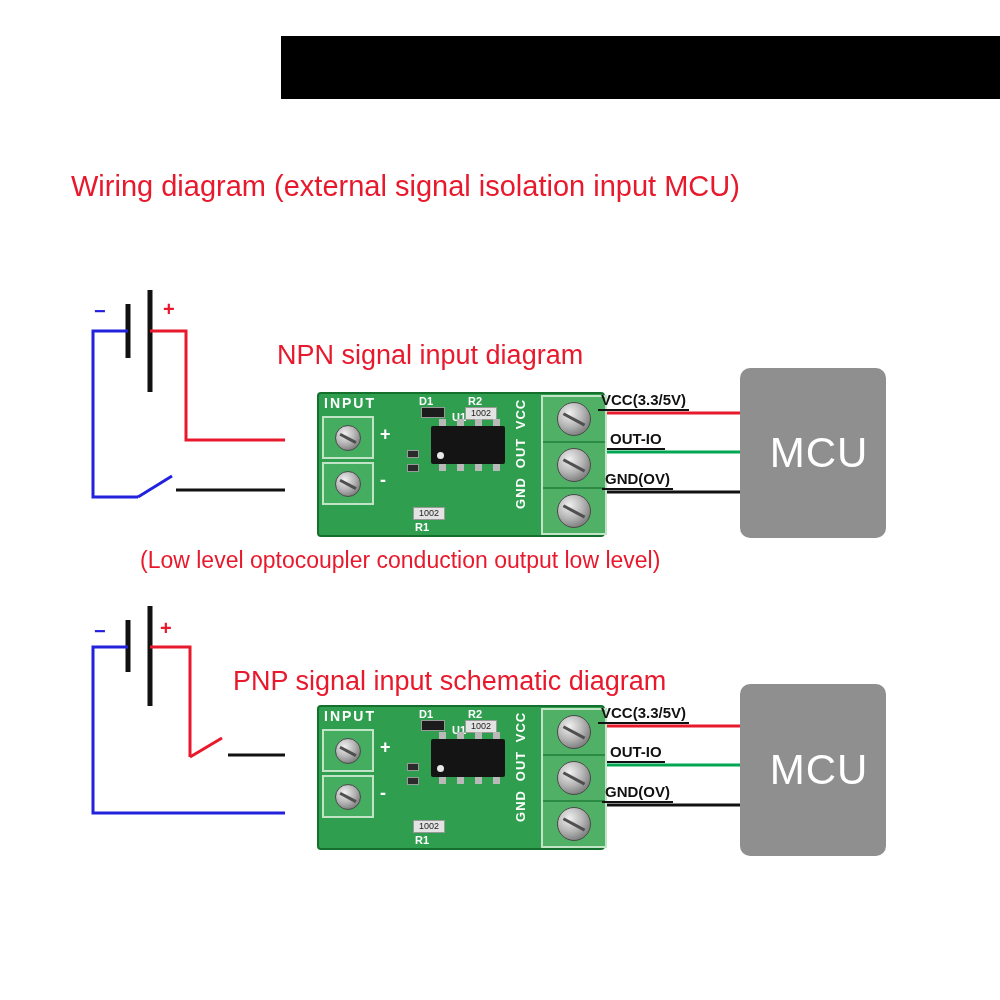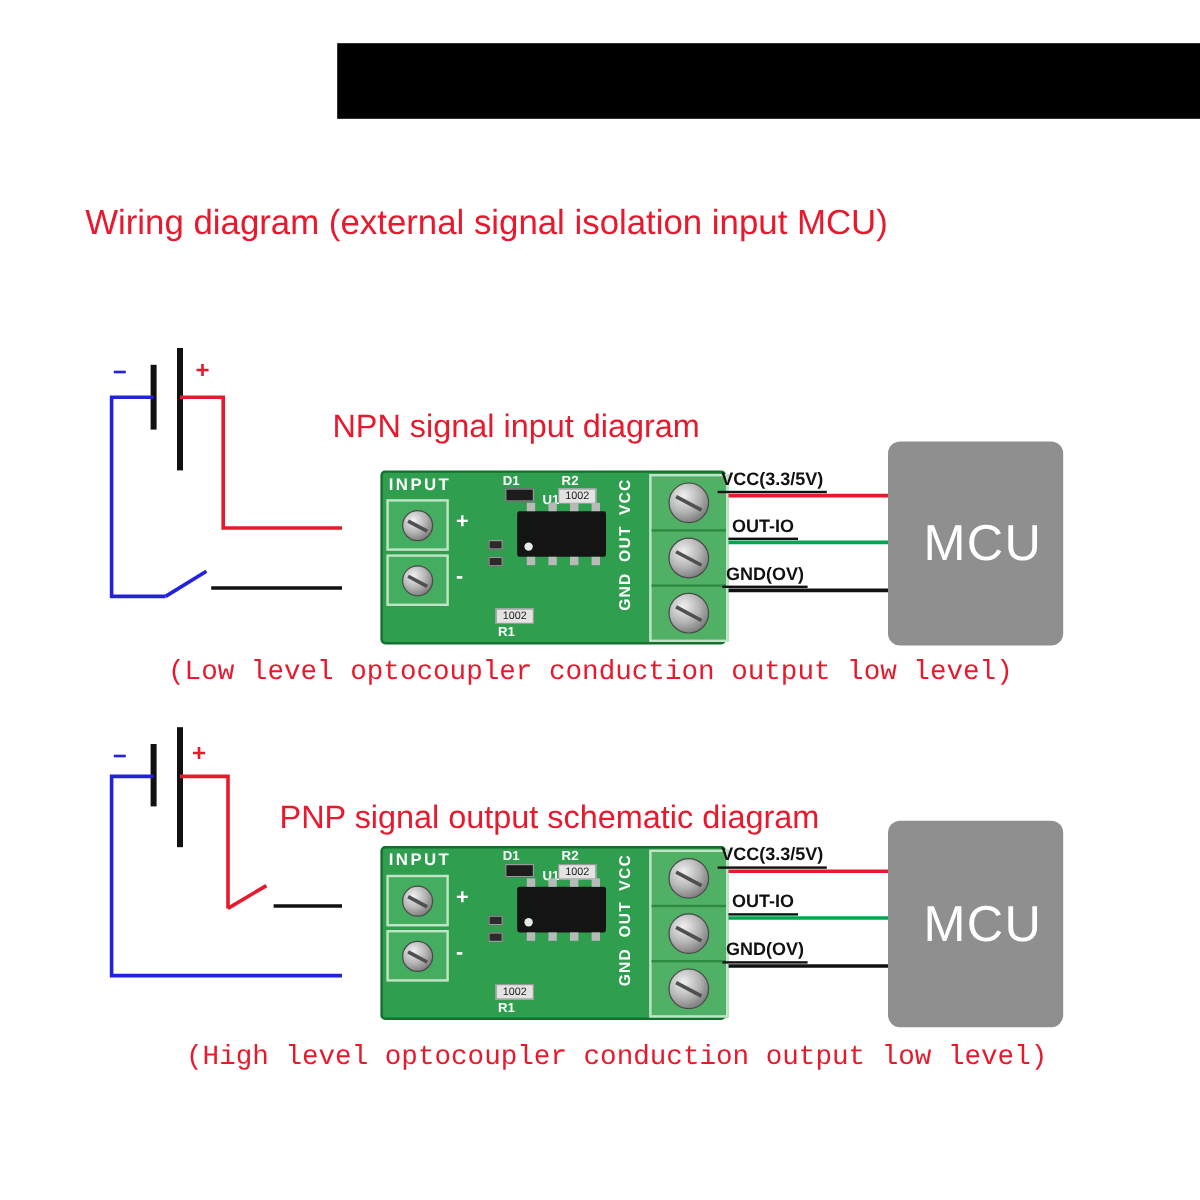--- a/index.html
+++ b/index.html
@@ -17,21 +17,21 @@
 
   
   .wires { position:absolute; left:0; top:0; width:1000px; height:1000px; }
 
   
   .bat-label { position:absolute; font-size:20px; font-weight:bold; }
   .bat-minus { color:#2222dd; }
   .bat-plus  { color:#e8192c; }
 
   .section-heading { position:absolute; font-size:27px; color:#e8192c; }
-  .caption { position:absolute; font-size:23px; color:#e8192c;font-family:Liberation Mono, monospace; }
+  .caption { position:absolute; font-size:23px; color:#e8192c; }
 
   
   .wire-label { position:absolute; font-size:15px; font-weight:bold; color:#111;
                 border-bottom:2px solid #111; padding:0 3px 1px 3px; }
 
   
   .mcu { position:absolute; left:740px; width:146px; height:170px; background:#8f8f8f;
          border-radius:10px; display:flex; align-items:center; justify-content:center; }
   .mcu span { color:#fff; font-size:42px; letter-spacing:1px;margin-left:12px; }
 
@@ -158,21 +158,21 @@
   <div class="wire-label" style="left:602px;top:470px">GND(OV)</div>
 
   <div class="mcu" style="top:368px">
     <span>MCU</span>
   </div>
 
   <div class="caption" style="left:140px;top:547px">(Low level optocoupler conduction output low level)</div>
 
   <div class="bat-label bat-minus" style="left:94px;top:620px">−</div>
   <div class="bat-label bat-plus" style="left:160px;top:617px">+</div>
-  <div class="section-heading" style="left:233px;top:666px">PNP signal output schematic diagram</div>
+  <div class="section-heading" style="left:233px;top:666px">PNP signal input schematic diagram</div>
 
   <div class="module" style="top:705px">
     <div class="m-silk m-input">INPUT</div>
     <div class="lterm" style="top:22px">
         <div class="screw s26"></div>
       </div>
     <div class="lterm" style="top:68px">
         <div class="screw s26"></div>
       </div>
     <div class="m-sign" style="left:61px;top:30px">+</div>
@@ -214,15 +214,14 @@
   </div>
 
   <div class="wire-label" style="left:598px;top:704px">VCC(3.3/5V)</div>
   <div class="wire-label" style="left:607px;top:743px">OUT-IO</div>
   <div class="wire-label" style="left:602px;top:783px">GND(OV)</div>
 
   <div class="mcu" style="top:684px;height:172px">
     <span>MCU</span>
   </div>
 
-  <div class="caption" style="left:155px;top:868px">(High level optocoupler conduction output low level)</div>
 
 </div>
 
 </body></html>

